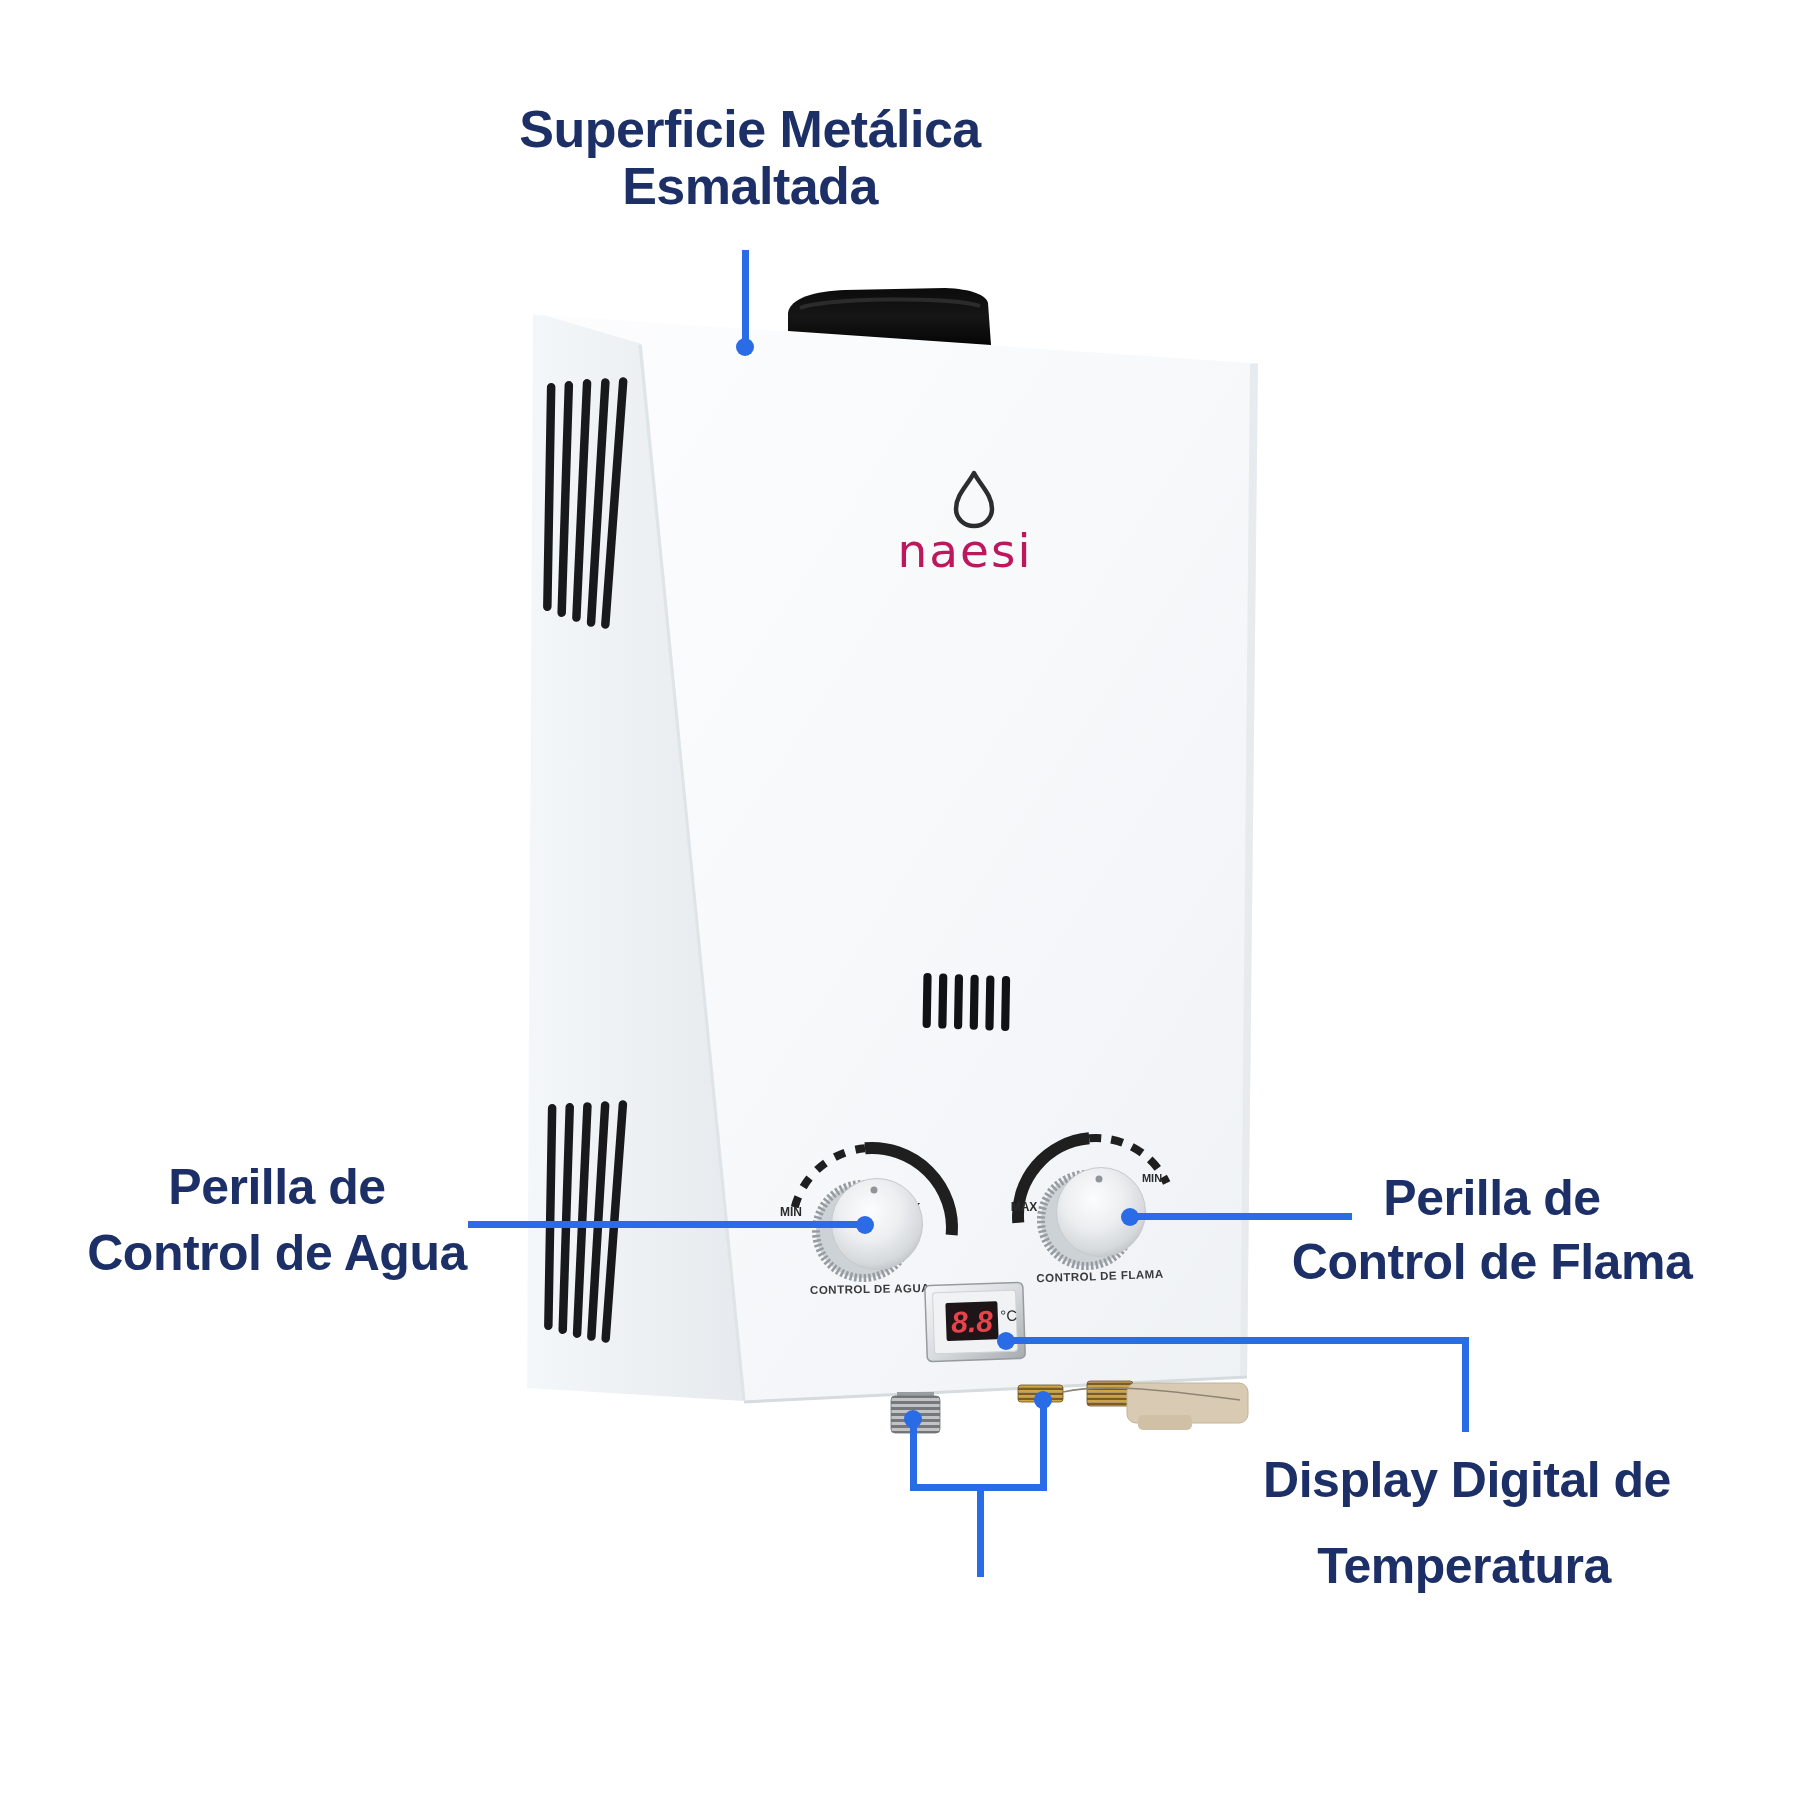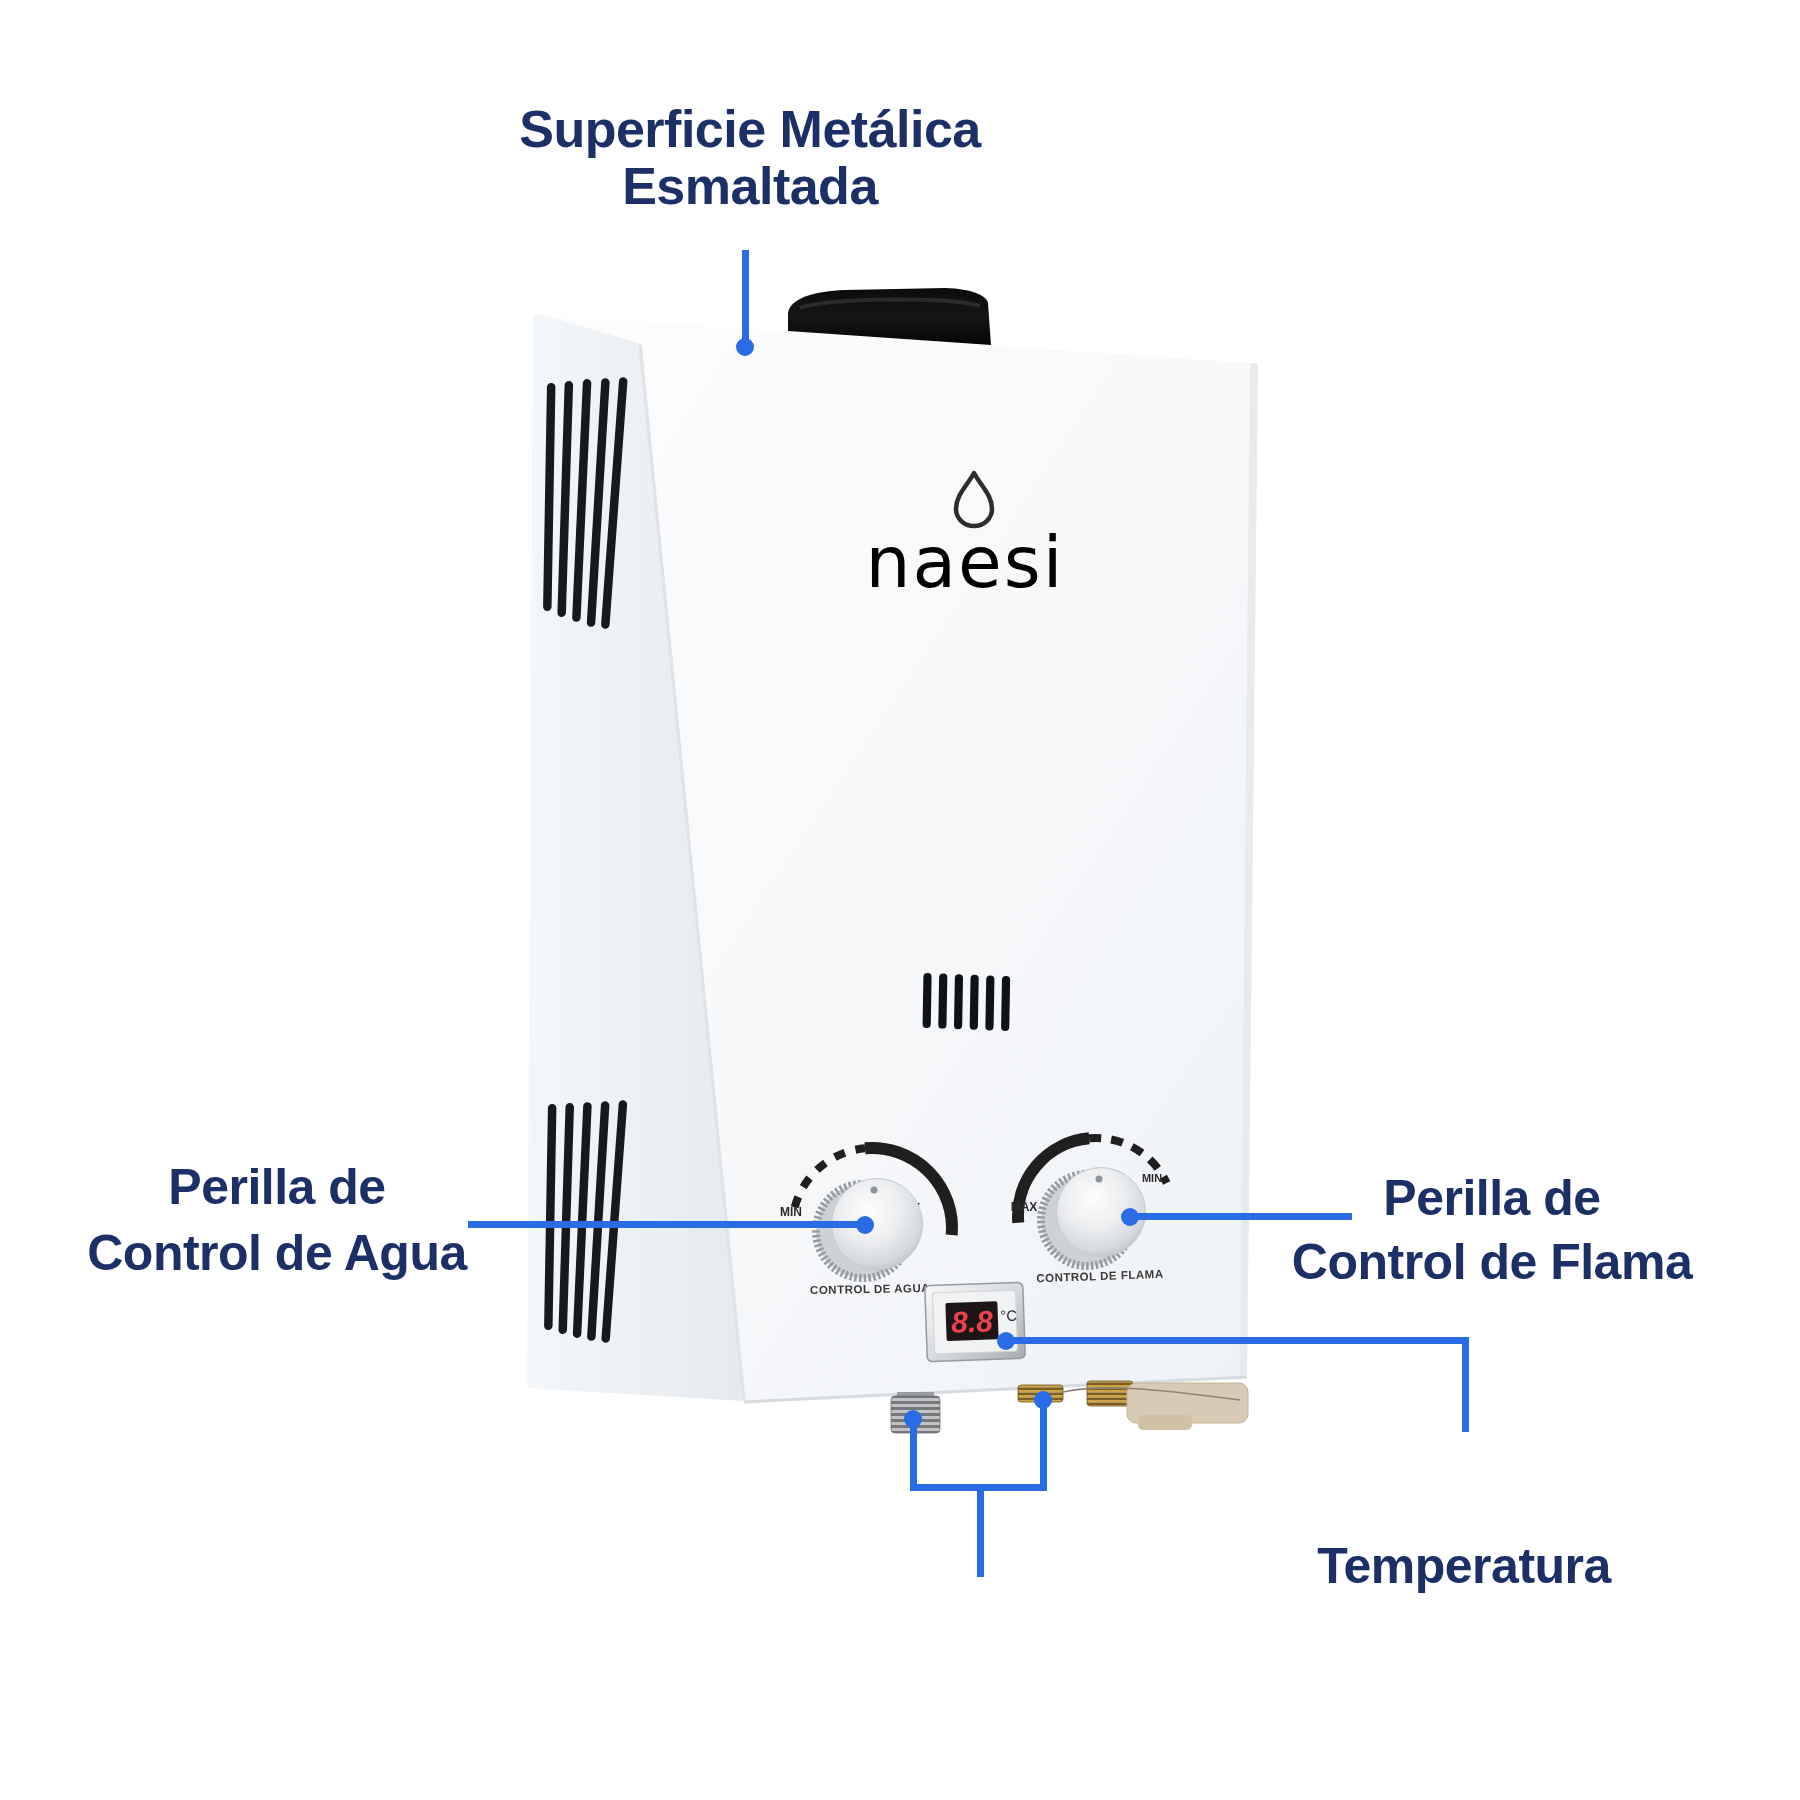--- a/index.html
+++ b/index.html
@@ -4,21 +4,21 @@
 <style>
   html,body{margin:0;padding:0;background:#fff;}
   .canvas{position:relative;width:1800px;height:1800px;background:#ffffff;overflow:hidden;
           font-family:"Liberation Sans",sans-serif;}
   .lbl{position:absolute;transform:translateX(-50%);font-weight:700;font-size:50px;
        color:#1c2f66;white-space:nowrap;letter-spacing:-0.5px;line-height:1;text-align:right;}
   .lbl.big{font-size:52px;}
   .aline{position:absolute;background:#2a6be6;}
   .adot{position:absolute;width:18px;height:18px;border-radius:50%;background:#2a6be6;}
   .brand{position:absolute;transform:translateX(-50%);font-family:"DejaVu Sans",sans-serif;
-         font-weight:500;font-size:71px;color:#000000;letter-spacing:2px;line-height:1;}
+         font-weight:500;font-size:47px;color:#be185d;letter-spacing:2px;line-height:1;}
   svg text{font-family:"Liberation Sans",sans-serif;}
 </style>
 </head>
 <body>
 
 <div class="canvas">
 
   <svg width="1800" height="1800" viewBox="0 0 1800 1800" style="position:absolute;left:0;top:0">
     <defs>
       <linearGradient id="gradFront" x1="0" y1="0" x2="1" y2="1">
@@ -146,20 +146,21 @@
 
   <div class="lbl big" style="left:750px;top:103px">Superficie Metálica</div>
   <div class="lbl big" style="left:750px;top:160px">Esmaltada</div>
 
   <div class="lbl" style="left:277px;top:1162px">Perilla de</div>
   <div class="lbl" style="left:277px;top:1228px">Control de Agua</div>
 
   <div class="lbl" style="left:1492px;top:1173px">Perilla de</div>
   <div class="lbl" style="left:1492px;top:1237px">Control de Flama</div>
 
+  <div class="lbl" style="left:1467px;top:1455px">Display Digital de</div>
   <div class="lbl" style="left:1464px;top:1541px">Temperatura</div>
 
 
   <div class="aline" style="left:742px;top:250px;width:7px;height:97px"></div>
   <div class="adot" style="left:736px;top:338px"></div>
 
   <div class="aline" style="left:468px;top:1221px;width:397px;height:7px"></div>
   <div class="adot" style="left:856px;top:1216px"></div>
 
   <div class="aline" style="left:1130px;top:1213px;width:222px;height:7px"></div>

